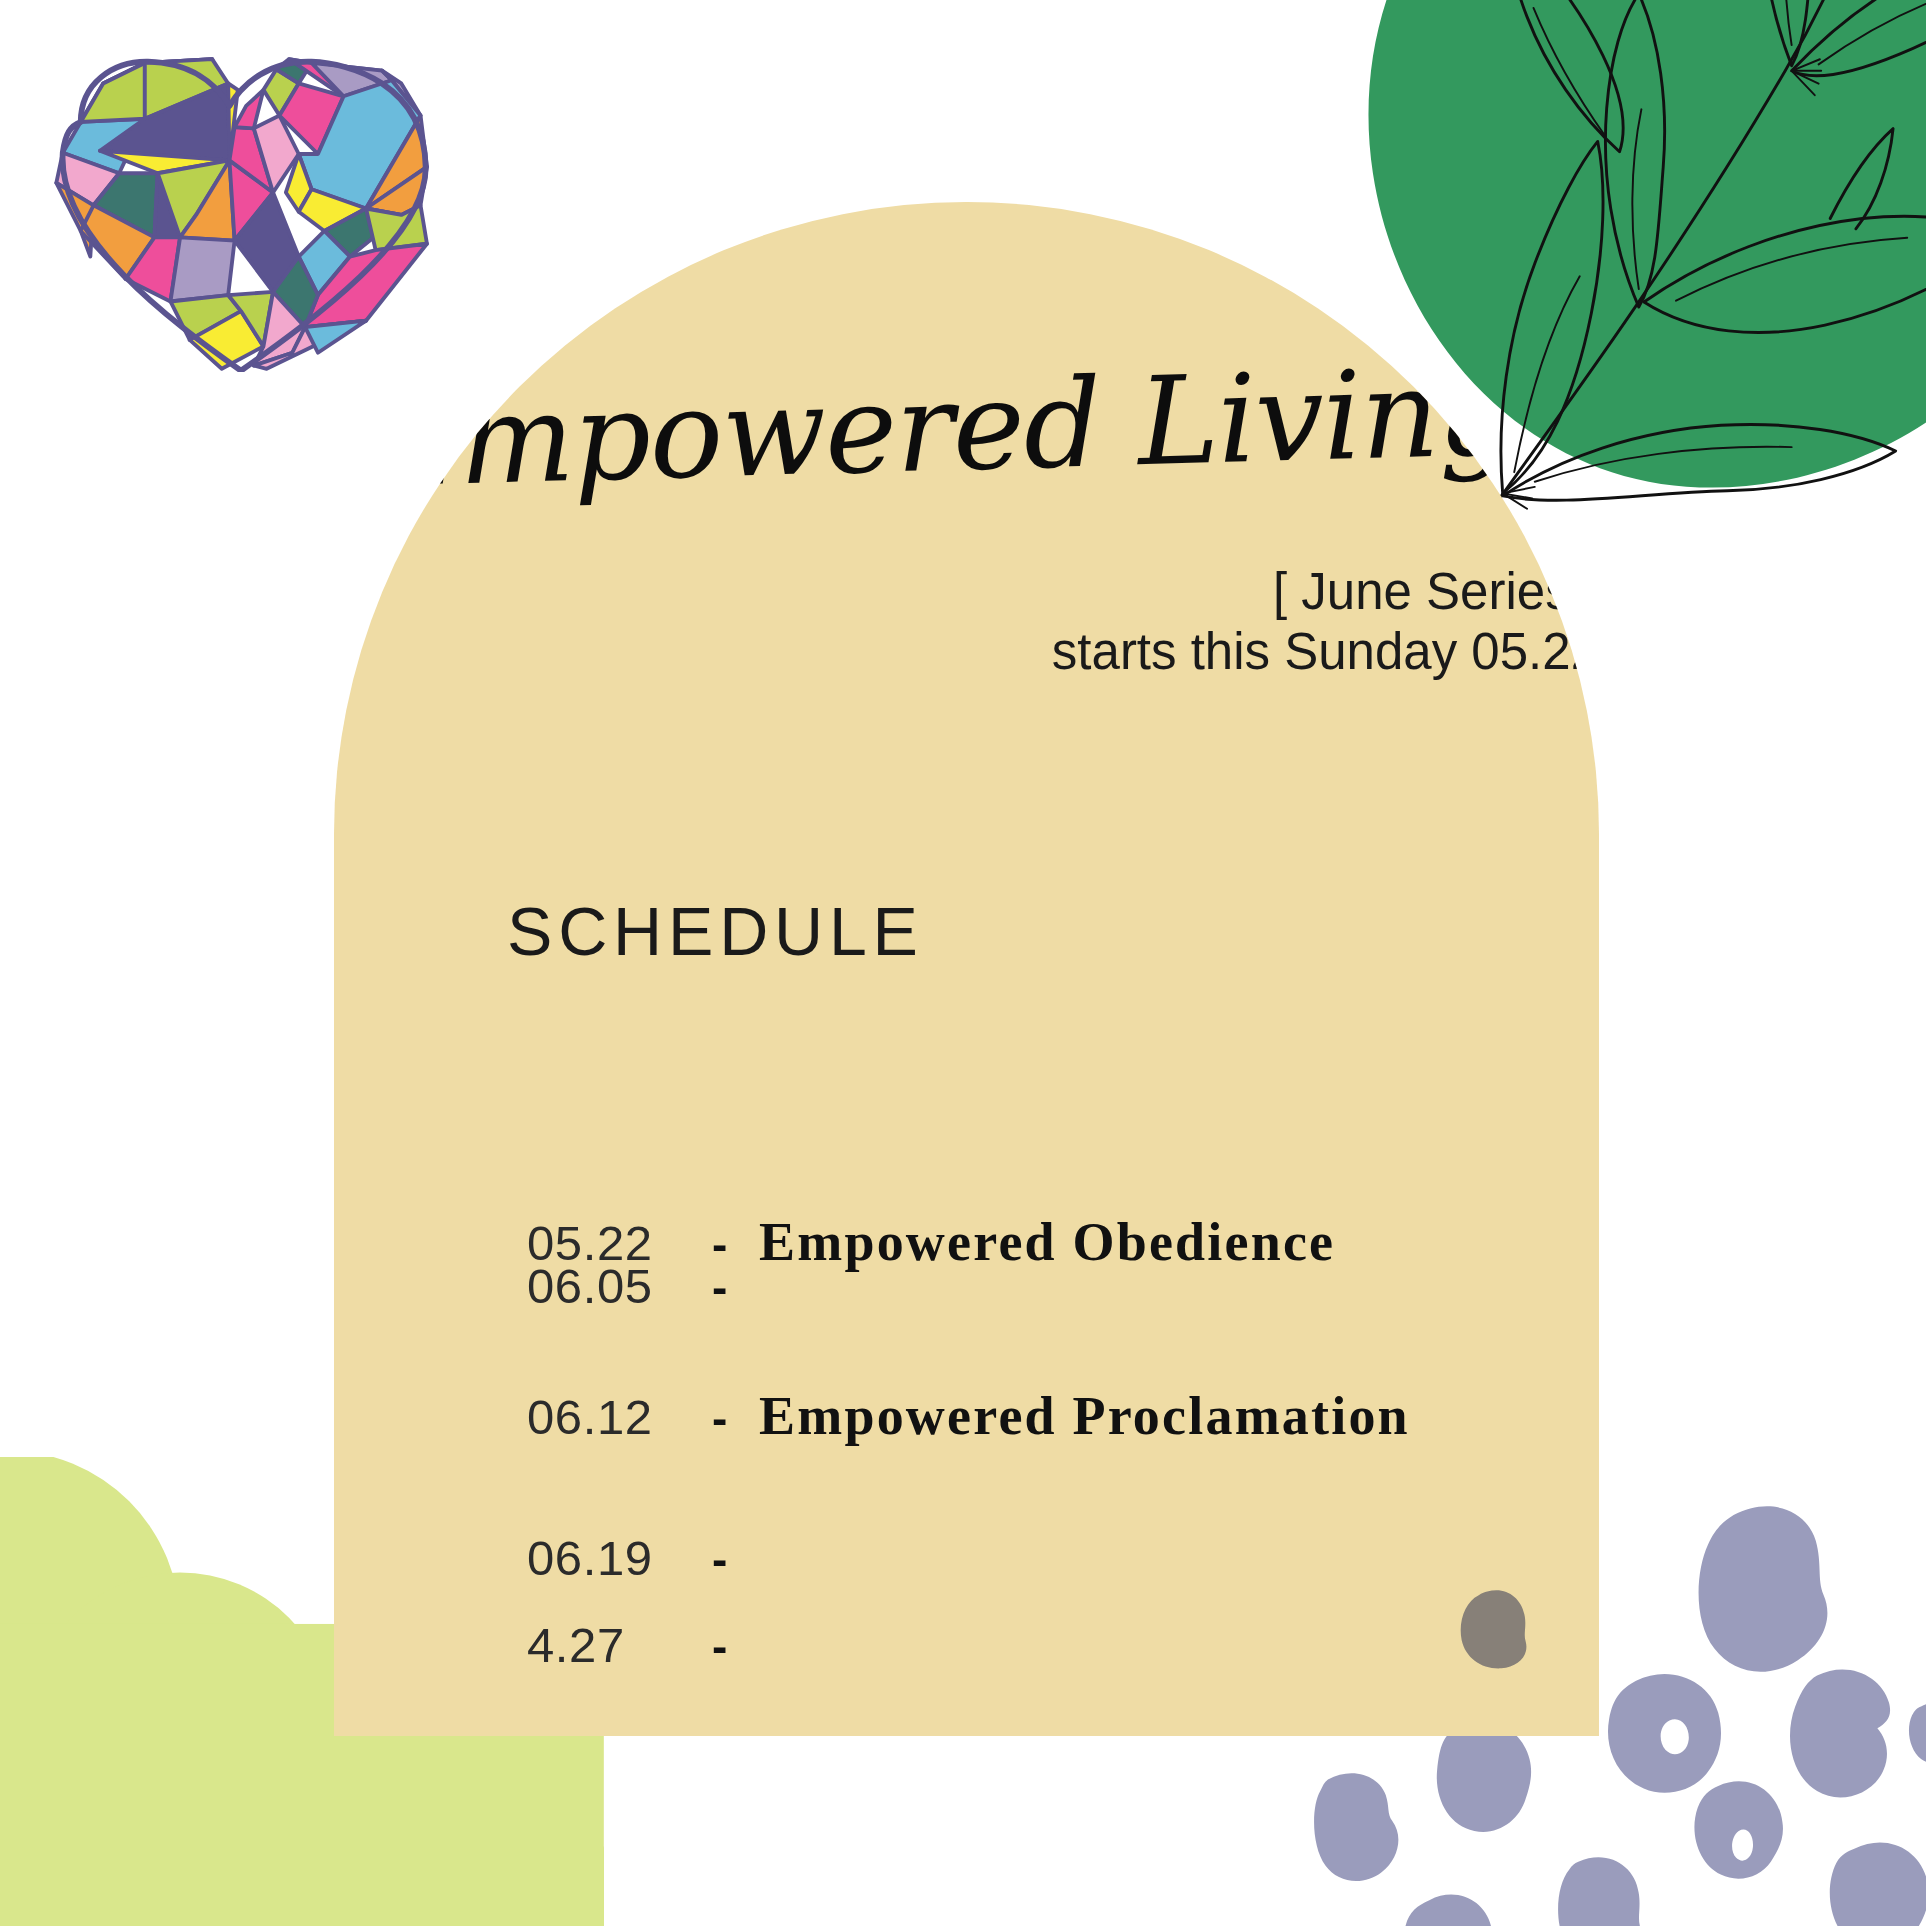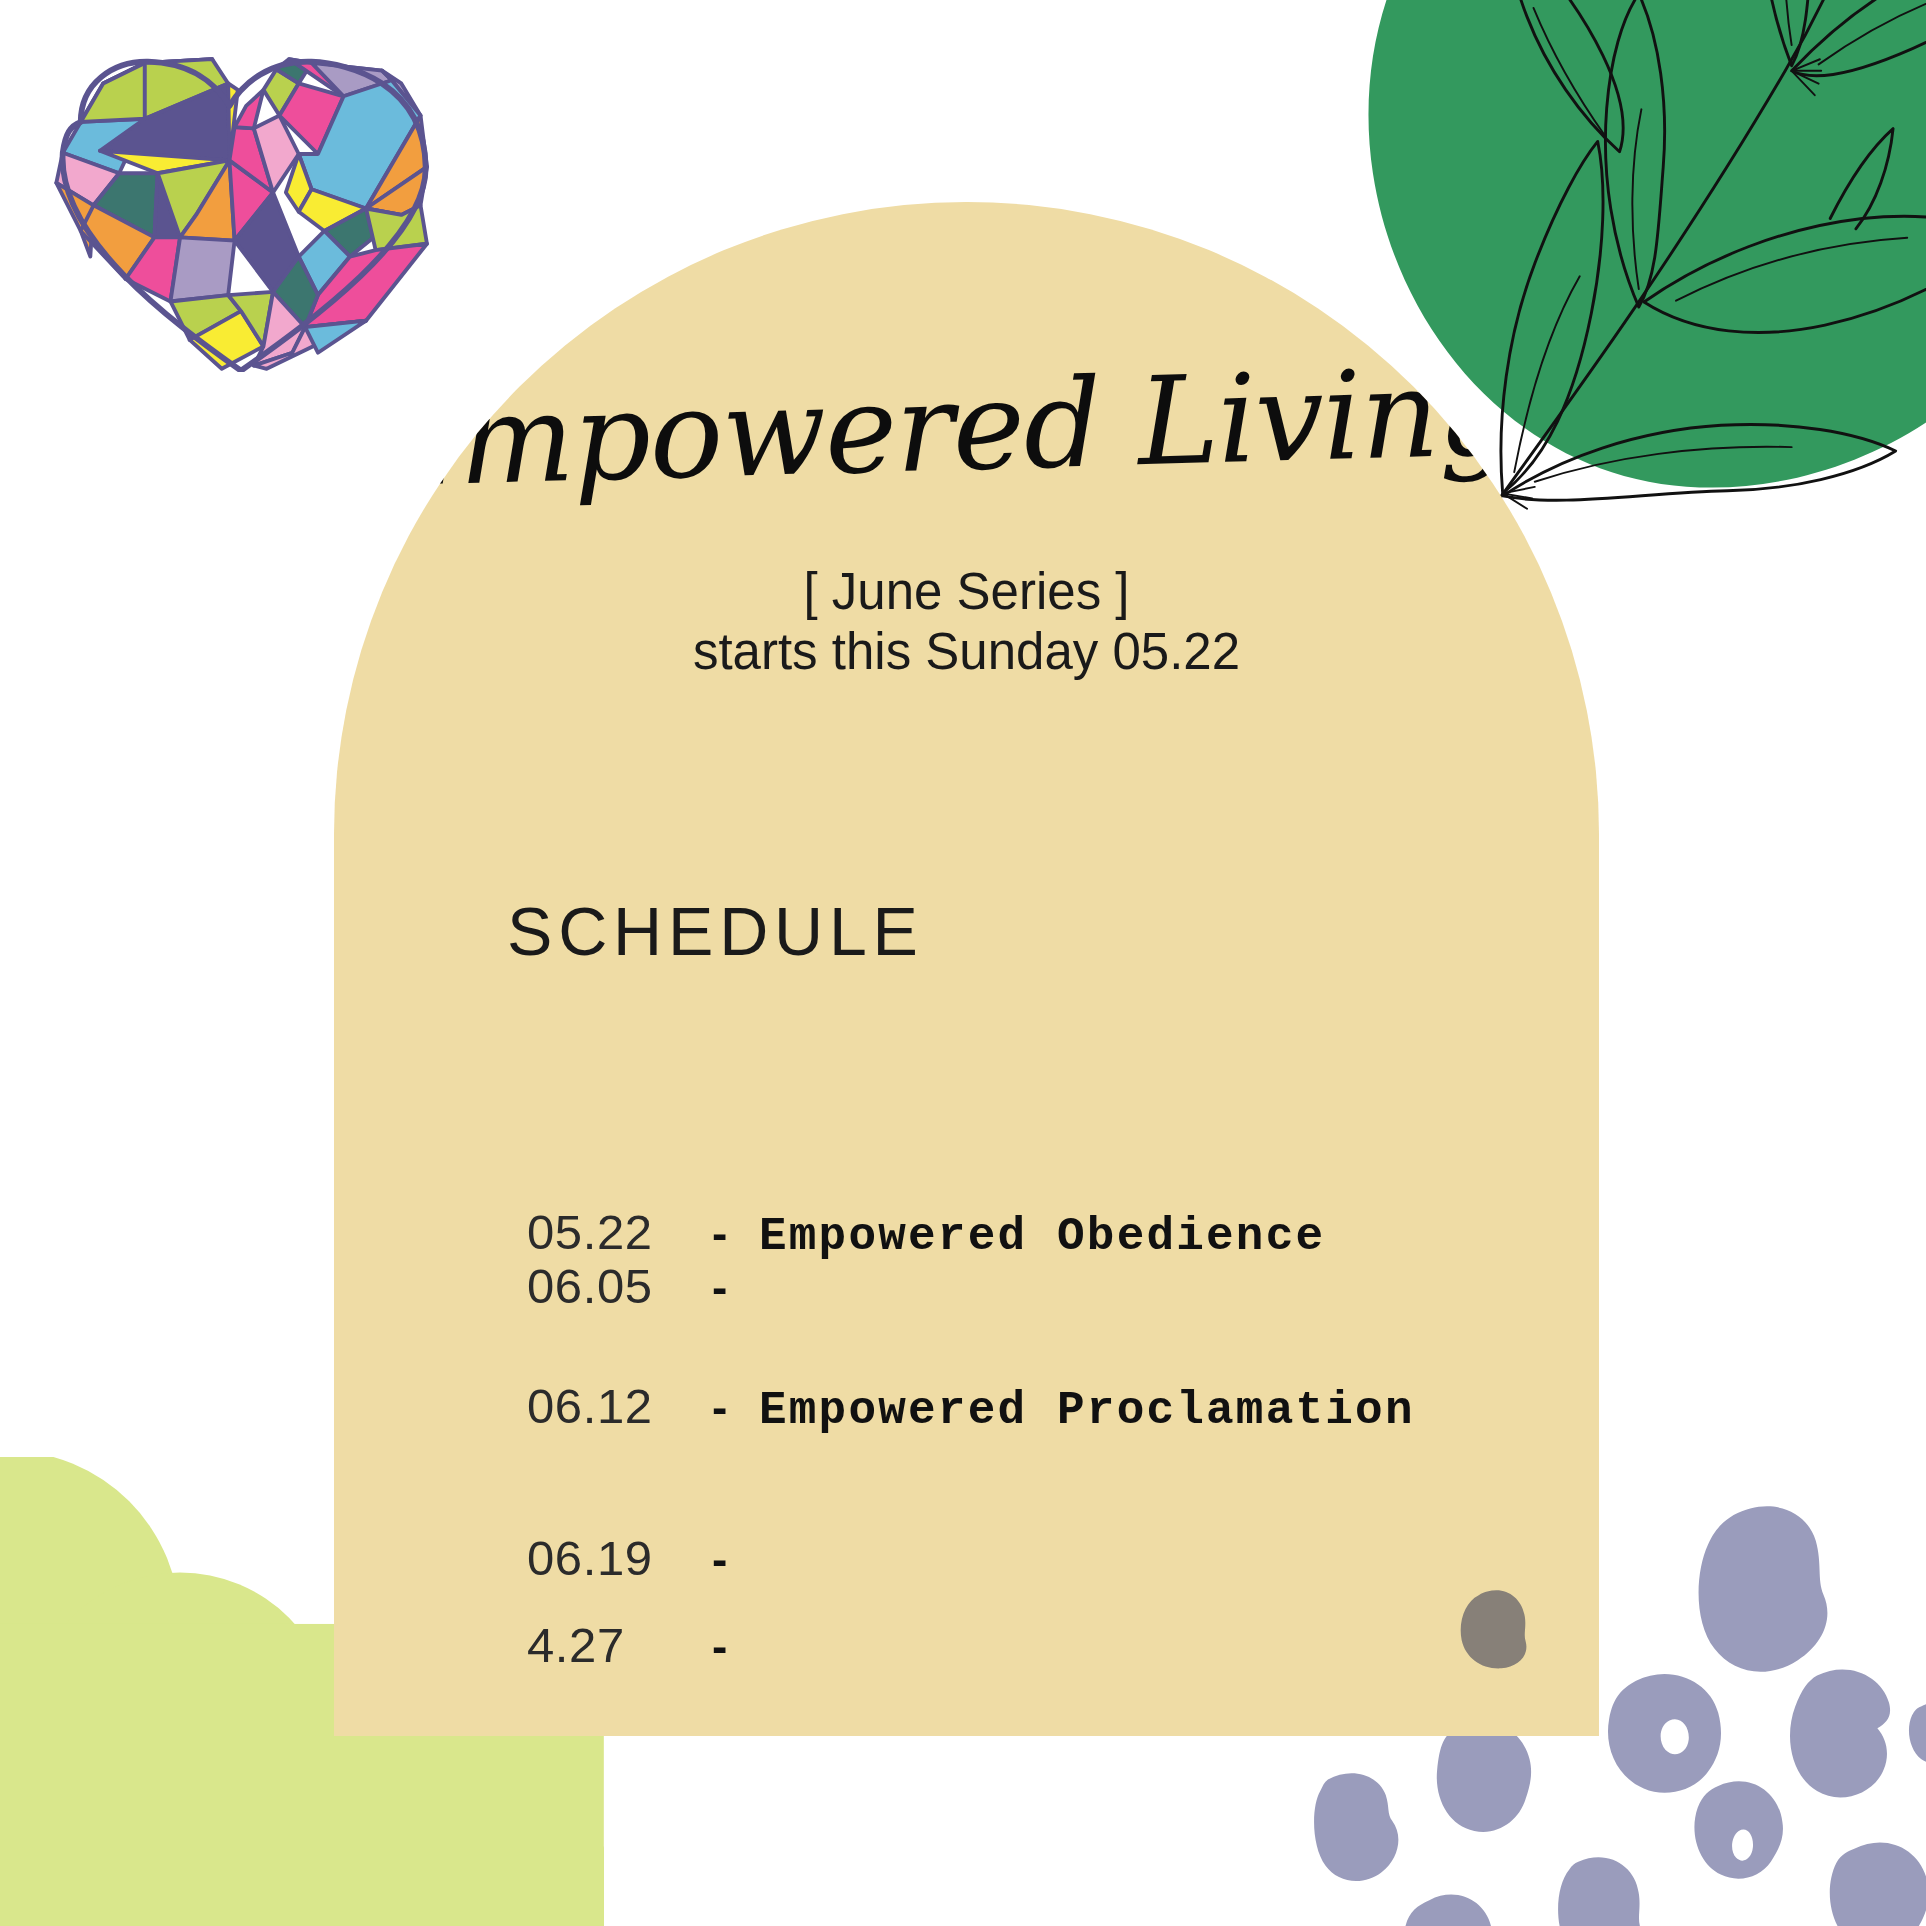--- a/index.html
+++ b/index.html
@@ -90,21 +90,21 @@
     letter-spacing: -1.3px;
     color: #0d0d0d;
     transform: rotate(-1.6deg);
   }
 
   #subtitle-block {
     position: absolute;
     top: 360px;
     left: 0;
     width: 100%;
-    text-align: center;
+    text-align: right;
     color: #1a1a1a;
     font-family: "Liberation Sans", sans-serif;
     font-size: 51px;
     line-height: 1.18;
     font-weight: 400;
   }
   #subtitle-block .sub-line { display: block; }
 
   #schedule-heading {
     position: absolute;
@@ -145,23 +145,23 @@
 
   .sched-dash {
     flex: 0 0 35px;
     font-family: "Liberation Sans", sans-serif;
     font-weight: 700;
     font-size: 46px;
     color: #111111;
   }
 
   .sched-title {
-    font-family: Liberation Mono, monospace;
+    font-family: Liberation Serif, serif;
     font-weight: 700;
-    font-size: 46px;
+    font-size: 54px;
     letter-spacing: 2.2px;
     color: #111111;
     white-space: nowrap;
     margin-top: 40px;
   }
 
   
   #grey-pebble {
     position: absolute;
     left: 1120px;

